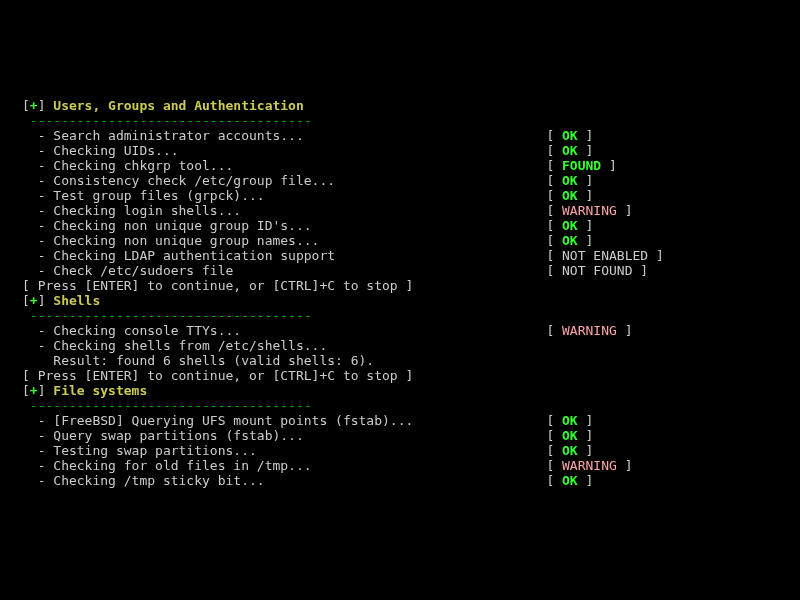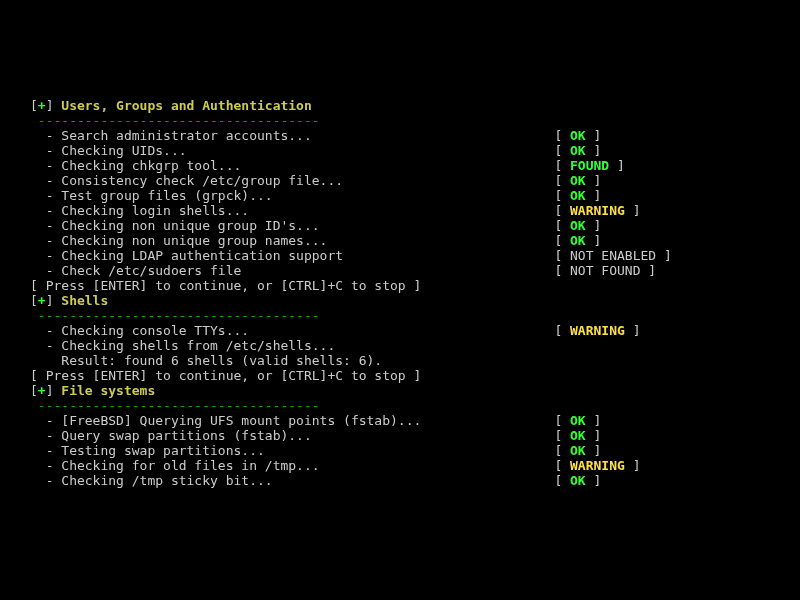--- a/index.html
+++ b/index.html
@@ -12,22 +12,22 @@
     line-height: 15px;
     width: 800px;
     height: 600px;
     overflow: hidden;
     white-space: pre;
   }
   .white  { color: #cccccc; }
   .green  { color: #00aa00; }
   .brgreen{ color: #33ff33; font-weight: bold; }
   .yellow { color: #cccc55; font-weight: bold; }
-  .red    { color: #fde047; font-weight: bold; }
-  #term { padding: 10px 5px 5px 22px; margin-left: 8px; }
+  .red    { color: #fca5a5; font-weight: normal; }
+  #term { padding: 10px 5px 5px 22px; }
   .line {}
 </style>
 </head>
 <body>
 
 
 
 <pre id="term"><div class="line"></div><div class="line"><span class="white">[</span><span class="brgreen">+</span><span class="white">] </span><span class="yellow">Users, Groups and Authentication</span></div><div class="line"><span class="green"> ------------------------------------</span></div><div class="line"><span class="white">  - Search administrator accounts...                               </span><span class="white">[ </span><span class="brgreen">OK</span><span class="white"> ]</span></div><div class="line"><span class="white">  - Checking UIDs...                                               </span><span class="white">[ </span><span class="brgreen">OK</span><span class="white"> ]</span></div><div class="line"><span class="white">  - Checking chkgrp tool...                                        </span><span class="white">[ </span><span class="brgreen">FOUND</span><span class="white"> ]</span></div><div class="line"><span class="white">  - Consistency check /etc/group file...                           </span><span class="white">[ </span><span class="brgreen">OK</span><span class="white"> ]</span></div><div class="line"><span class="white">  - Test group files (grpck)...                                    </span><span class="white">[ </span><span class="brgreen">OK</span><span class="white"> ]</span></div><div class="line"><span class="white">  - Checking login shells...                                       </span><span class="white">[ </span><span class="red">WARNING</span><span class="white"> ]</span></div><div class="line"><span class="white">  - Checking non unique group ID's...                              </span><span class="white">[ </span><span class="brgreen">OK</span><span class="white"> ]</span></div><div class="line"><span class="white">  - Checking non unique group names...                             </span><span class="white">[ </span><span class="brgreen">OK</span><span class="white"> ]</span></div><div class="line"><span class="white">  - Checking LDAP authentication support                           </span><span class="white">[ </span><span class="white">NOT ENABLED</span><span class="white"> ]</span></div><div class="line"><span class="white">  - Check /etc/sudoers file                                        </span><span class="white">[ </span><span class="white">NOT FOUND</span><span class="white"> ]</span></div><div class="line"></div><div class="line"><span class="white">[ Press [ENTER] to continue, or [CTRL]+C to stop ]</span></div><div class="line"></div><div class="line"></div><div class="line"><span class="white">[</span><span class="brgreen">+</span><span class="white">] </span><span class="yellow">Shells</span></div><div class="line"><span class="green"> ------------------------------------</span></div><div class="line"><span class="white">  - Checking console TTYs...                                       </span><span class="white">[ </span><span class="red">WARNING</span><span class="white"> ]</span></div><div class="line"><span class="white">  - Checking shells from /etc/shells...</span></div><div class="line"><span class="white">    Result: found 6 shells (valid shells: 6).</span></div><div class="line"></div><div class="line"><span class="white">[ Press [ENTER] to continue, or [CTRL]+C to stop ]</span></div><div class="line"></div><div class="line"></div><div class="line"><span class="white">[</span><span class="brgreen">+</span><span class="white">] </span><span class="yellow">File systems</span></div><div class="line"><span class="green"> ------------------------------------</span></div><div class="line"><span class="white">  - [FreeBSD] Querying UFS mount points (fstab)...                 </span><span class="white">[ </span><span class="brgreen">OK</span><span class="white"> ]</span></div><div class="line"><span class="white">  - Query swap partitions (fstab)...                               </span><span class="white">[ </span><span class="brgreen">OK</span><span class="white"> ]</span></div><div class="line"><span class="white">  - Testing swap partitions...                                     </span><span class="white">[ </span><span class="brgreen">OK</span><span class="white"> ]</span></div><div class="line"><span class="white">  - Checking for old files in /tmp...                              </span><span class="white">[ </span><span class="red">WARNING</span><span class="white"> ]</span></div><div class="line"><span class="white">  - Checking /tmp sticky bit...                                    </span><span class="white">[ </span><span class="brgreen">OK</span><span class="white"> ]</span></div></pre>
 
 

